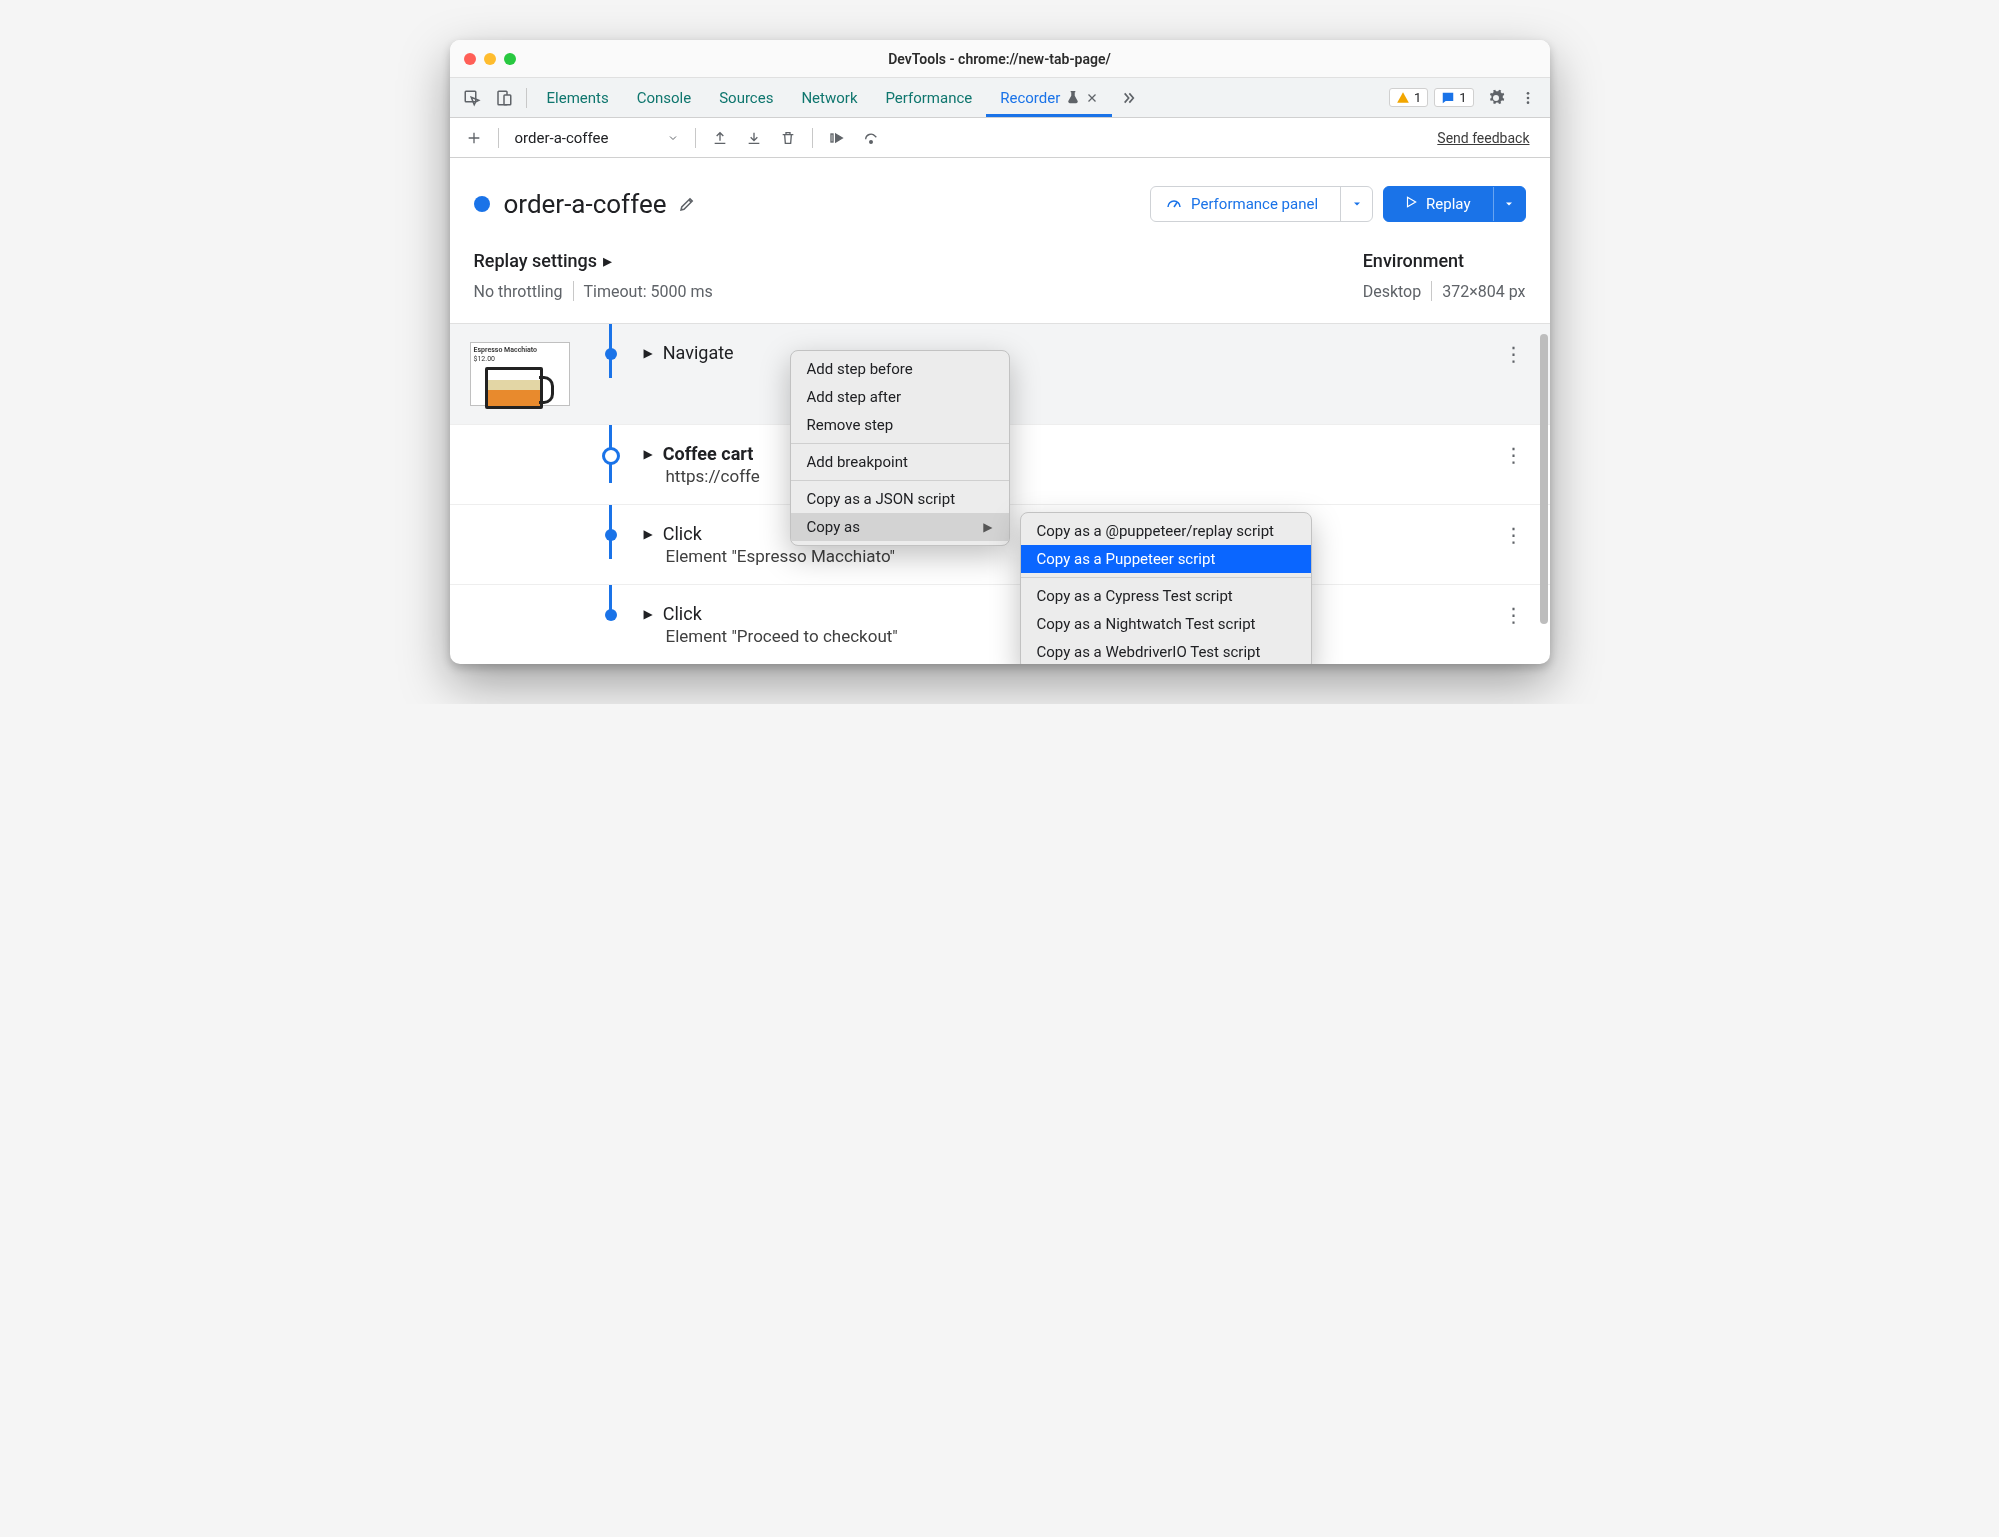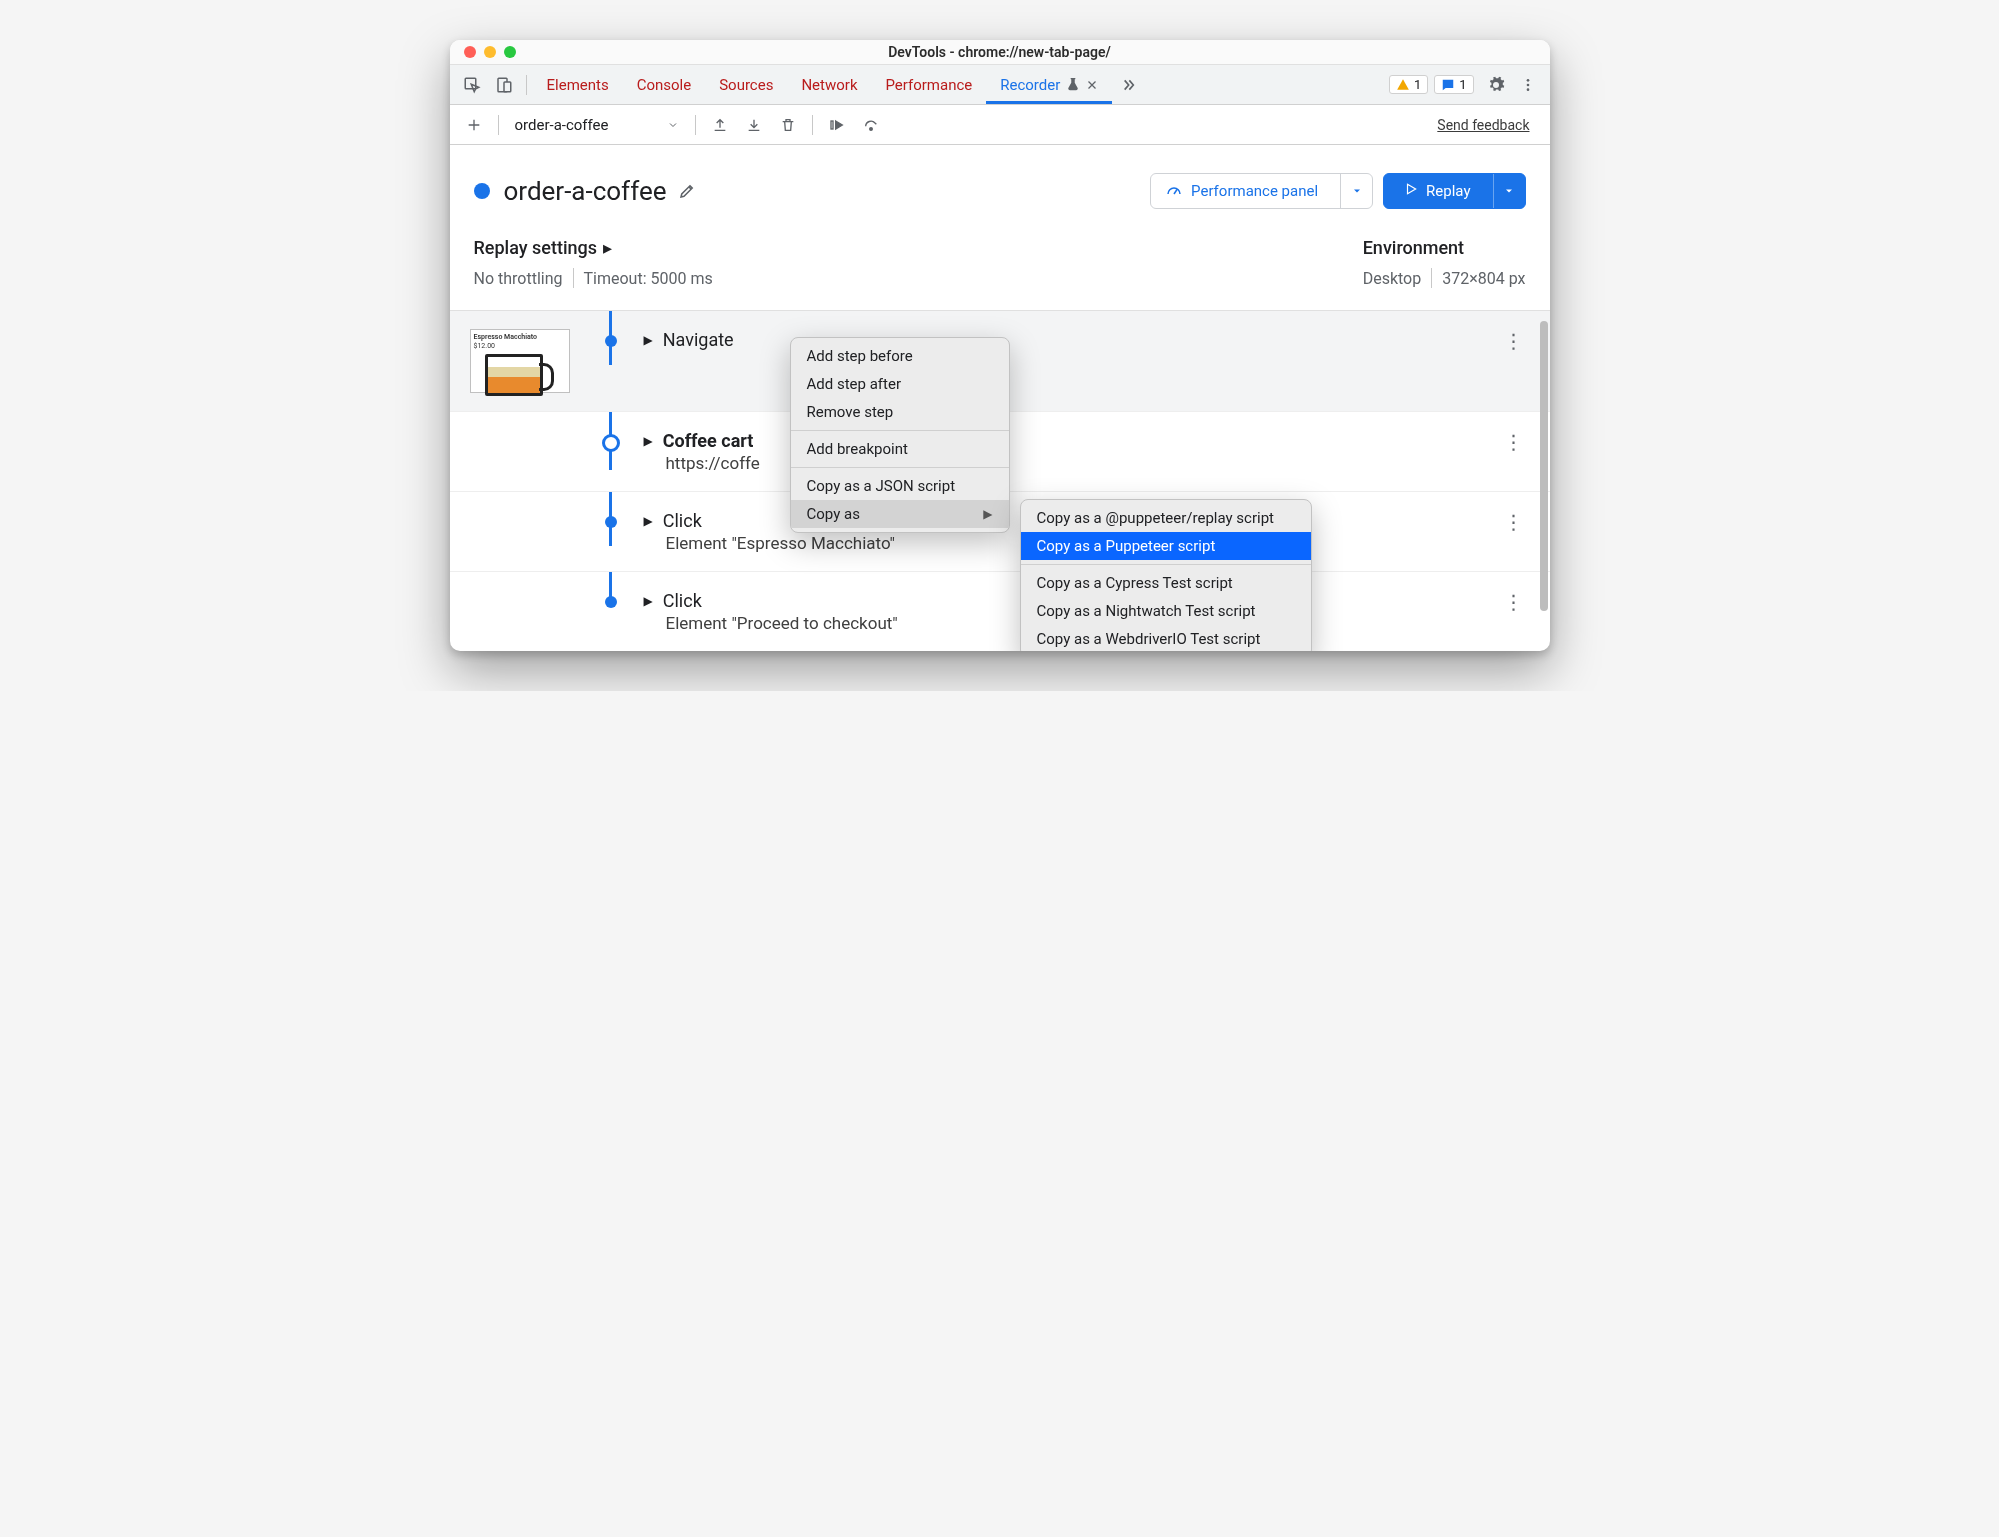--- a/index.html
+++ b/index.html
@@ -15,21 +15,21 @@
   }
   .window {
     width: 1100px;
     background: #fff;
     border-radius: 10px;
     box-shadow: 0 20px 50px rgba(0,0,0,0.35), 0 4px 10px rgba(0,0,0,0.2);
     overflow: hidden;
   }
   
   .titlebar {
-    height: 25px;
+    height: 38px;
     background: #fafafa;
     display: flex;
     align-items: center;
     padding: 0 14px;
     border-bottom: 1px solid #e0e0e0;
     position: relative;
   }
   .traffic { display: flex; gap: 8px; }
   .dot { width: 12px; height: 12px; border-radius: 50%; }
   .dot.red { background: #ff5f57; }
@@ -50,21 +50,21 @@
   }
   .tabstrip .icon-btn, .toolbar .icon-btn {
     width: 32px; height: 32px;
     display: flex; align-items: center; justify-content: center;
     color: #5f6368; cursor: pointer; border-radius: 4px;
   }
   .tab-divider { width: 1px; height: 20px; background: #c8c8c8; margin: 0 6px; }
   .tab {
     padding: 0 14px; height: 100%;
     display: flex; align-items: center; gap: 6px;
-    color: #b91c1c; font-size: 15px; cursor: pointer;
+    color: #0f766e; font-size: 15px; cursor: pointer;
   }
   .tab.active { color: #1a73e8; border-bottom: 3px solid #1a73e8; padding-top: 3px; }
   .tabstrip .spacer { flex: 1; }
   .badge {
     display:flex; align-items:center; gap:4px;
     border:1px solid #d0d0d0; border-radius:3px;
     padding: 1px 6px; font-size: 13px; margin-right: 6px;
     background: #fff;
   }
   .badge .warn-ic, .badge .info-ic { width:14px; height:14px; }

